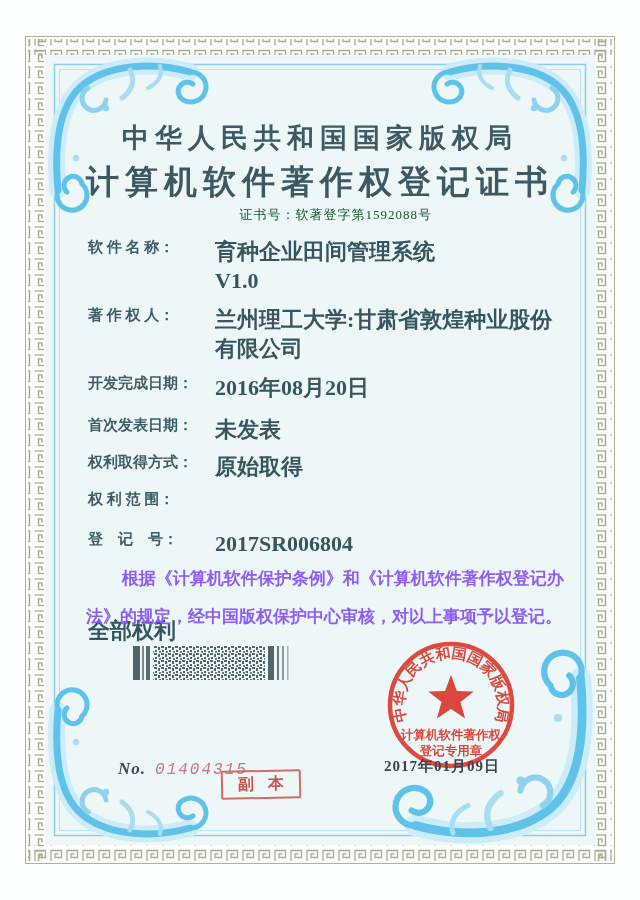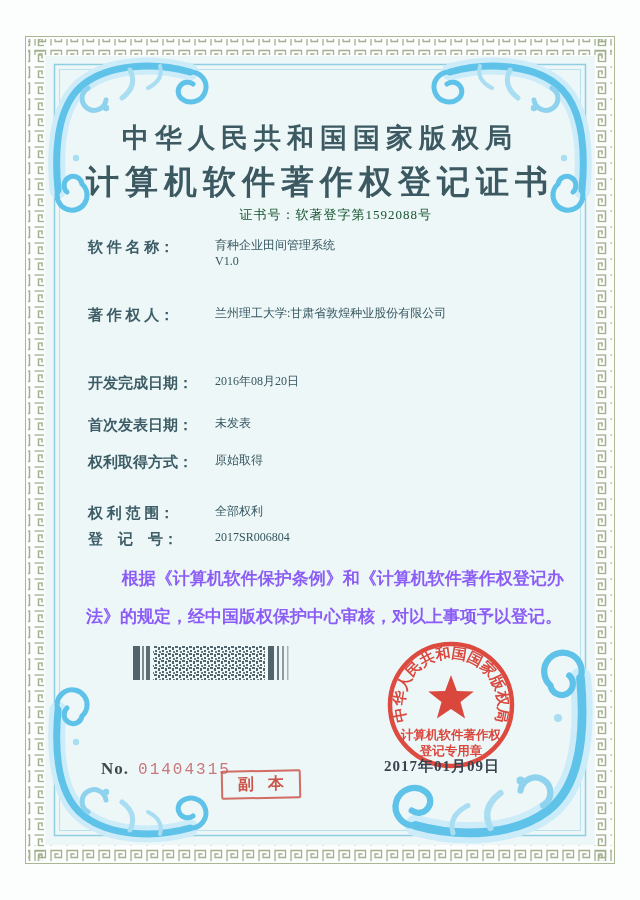--- a/index.html
+++ b/index.html
@@ -19,38 +19,38 @@
   .cert-title{
     position:absolute;top:160px;left:0;width:640px;text-align:center;
     font-size:33px;font-weight:bold;letter-spacing:6px;color:#3c5962;
   }
   .certno{
     position:absolute;top:206px;right:80px;
     font-size:13px;color:#14532d;letter-spacing:1px;
   }
   .frow{position:absolute;left:88px;width:480px;display:flex;align-items:flex-start;}
   .fl{flex:0 0 127px;font-size:15px;font-weight:bold;color:#3d5d66;white-space:nowrap;}
-  .fv{font-size:12px;font-weight:normal;color:#35565f;white-space:pre-line;line-height:1.3;}
+  .fv{font-size:22px;font-weight:bold;color:#35565f;white-space:pre-line;line-height:1.3;}
   .r1{top:238px;} .r2{top:306px;} .r3{top:374px;} .r4{top:416px;}
-  .r5{top:453px;} .r6{top:504px;} .r7{top:530px;}
+  .r5{top:453px;} .r6{top:490px;flex-direction:column;} .r7{top:530px;}
 
   .statement{
     position:absolute;left:86px;top:560px;width:478px;
     font-size:17px;line-height:2.25;text-indent:2.1em;
     color:#8b5cf6;margin:0;font-weight:bold;
   }
   .barcode{position:absolute;left:133px;top:646px;}
 
   .seal{position:absolute;left:381px;top:635px;opacity:.92;}
   .issue-date{
     position:absolute;left:384px;top:757px;
     font-size:15px;font-weight:bold;color:#39424d;letter-spacing:1px;z-index:3;
   }
   .serial{
-    position:absolute;left:101px;top:759px;font-size:17px;color:#3f474c;
+    position:absolute;left:118px;top:759px;font-size:17px;color:#3f474c;font-style:italic;
   }
   .serial .no-label{font-weight:bold;letter-spacing:1px;}
   .serial .no-value{
     color:#c9767c;font-family:"Liberation Mono","DejaVu Sans Mono",monospace;
     font-size:16px;letter-spacing:2px;margin-left:9px;
   }
   .copy-stamp{
     position:absolute;left:221px;top:770px;width:76px;height:25px;
     border:2px solid rgba(205,84,74,.85);border-radius:2px;
     display:flex;align-items:center;justify-content:center;

